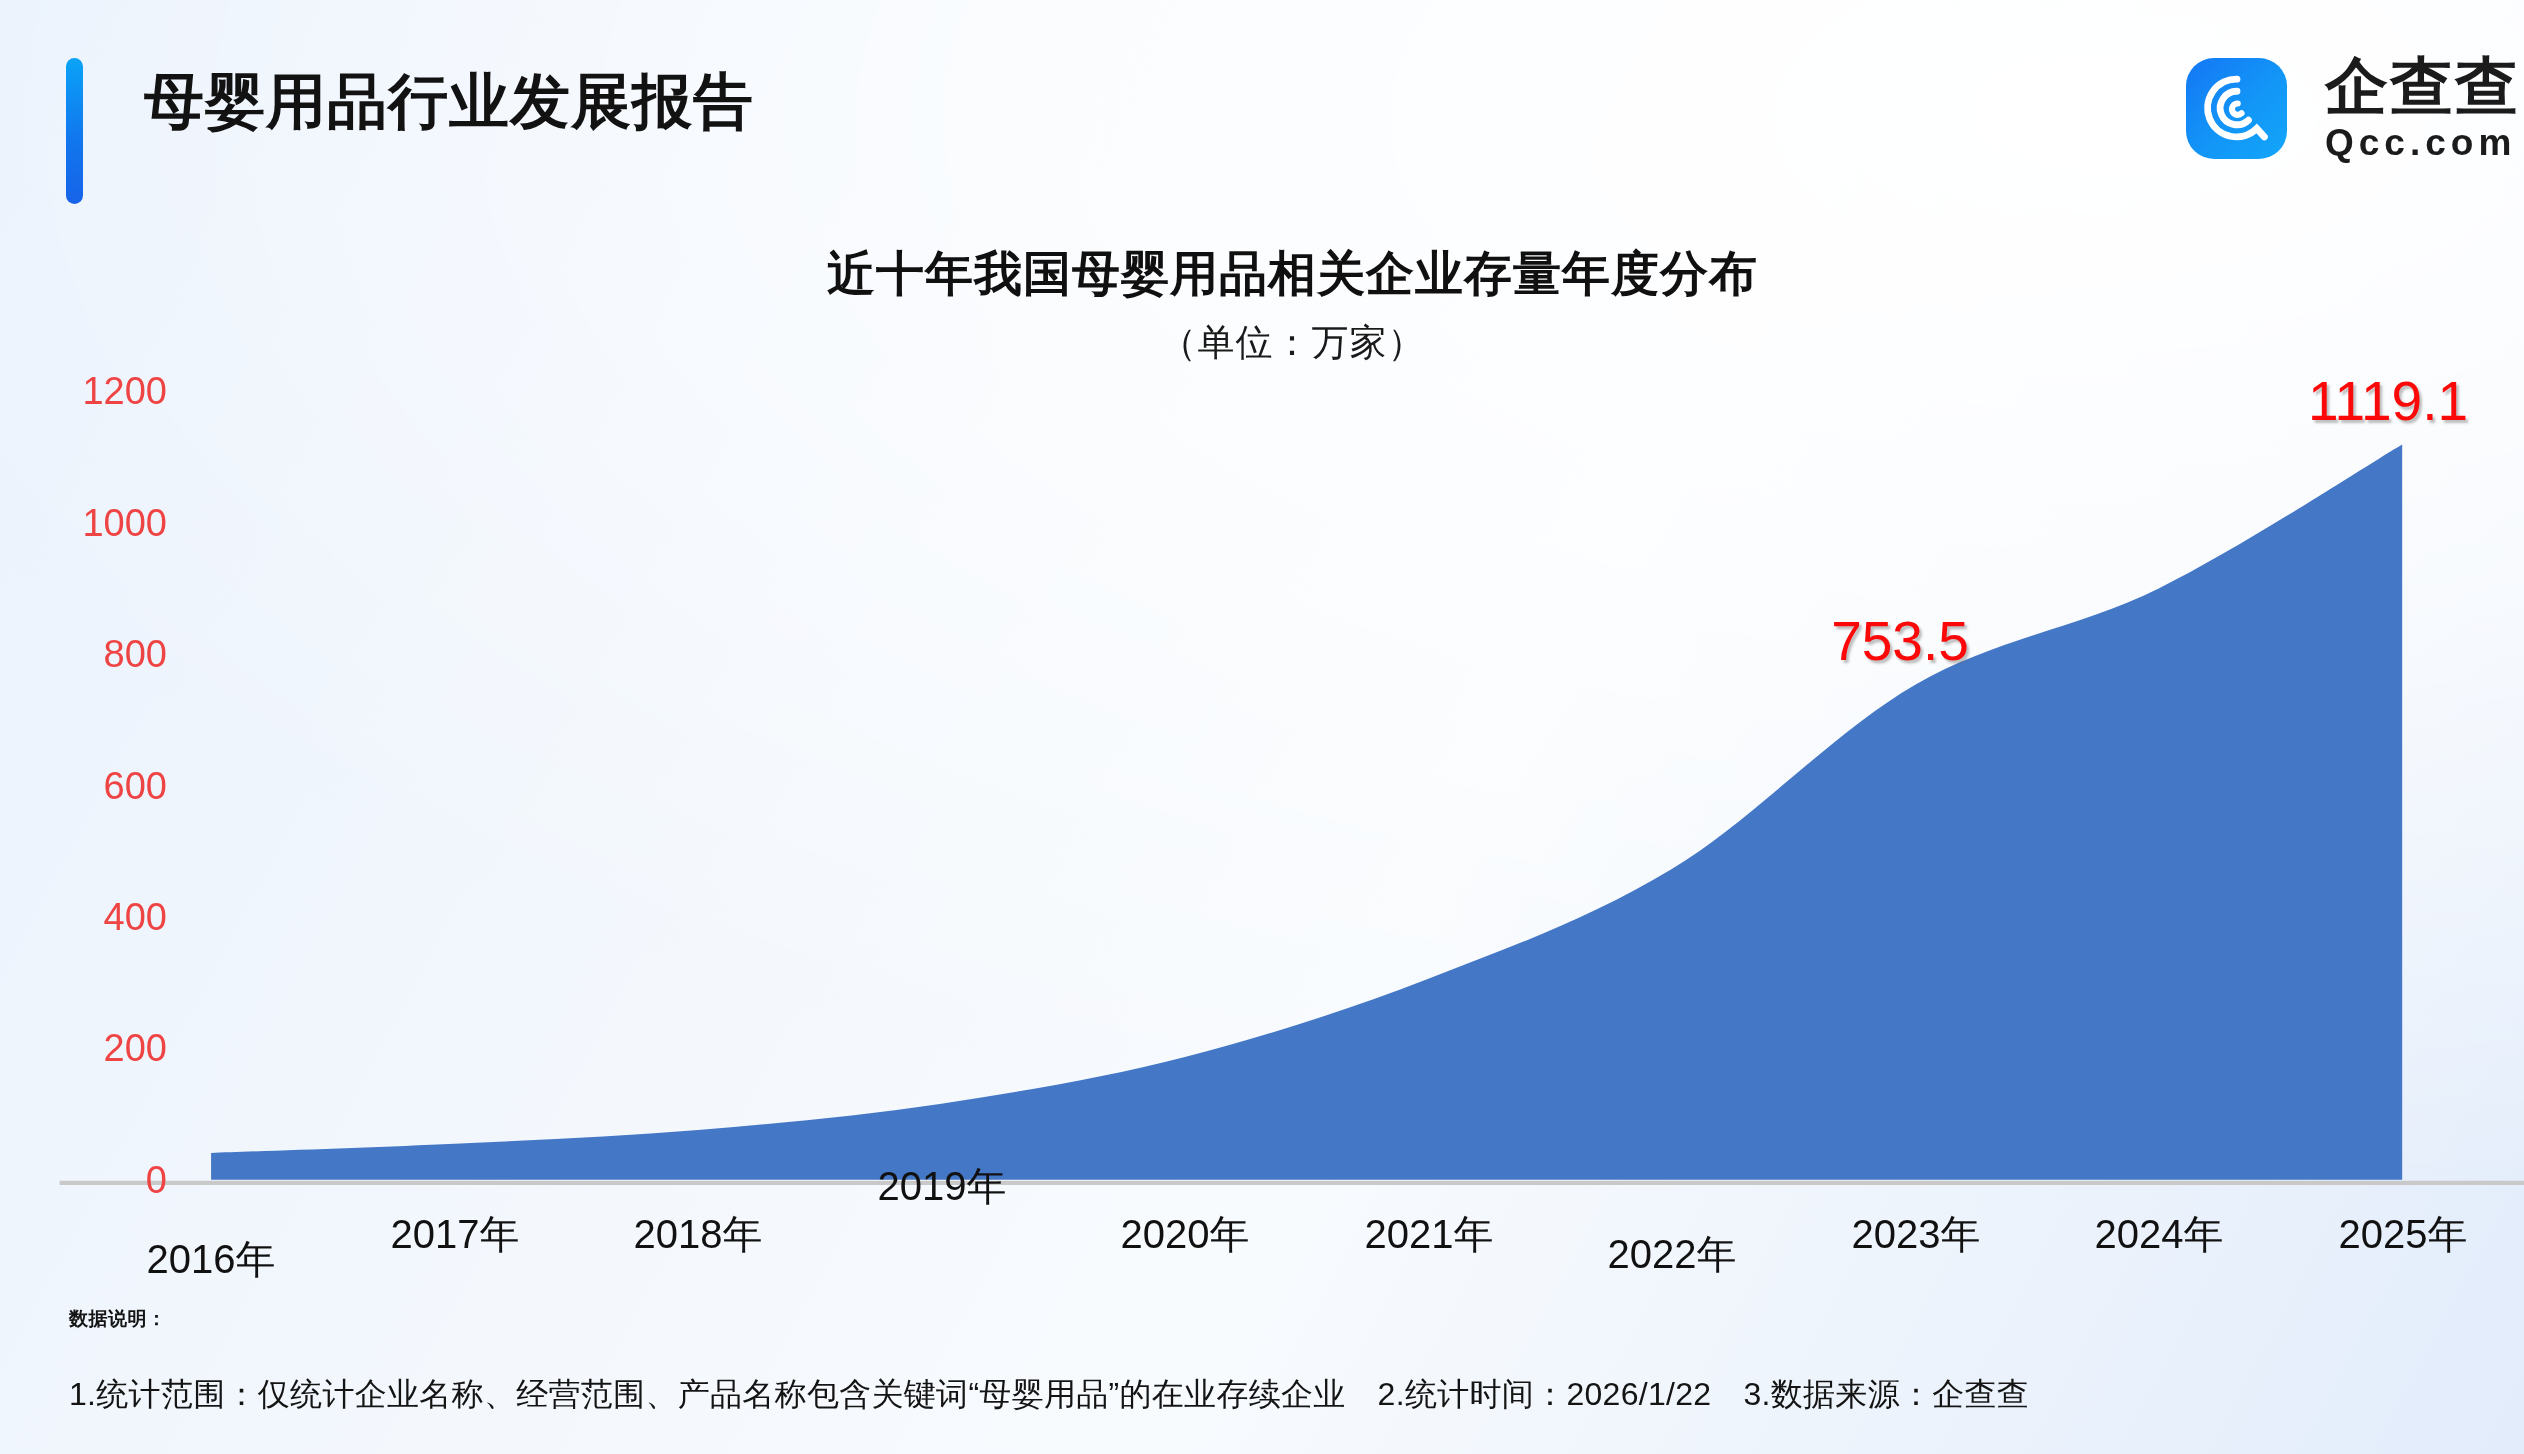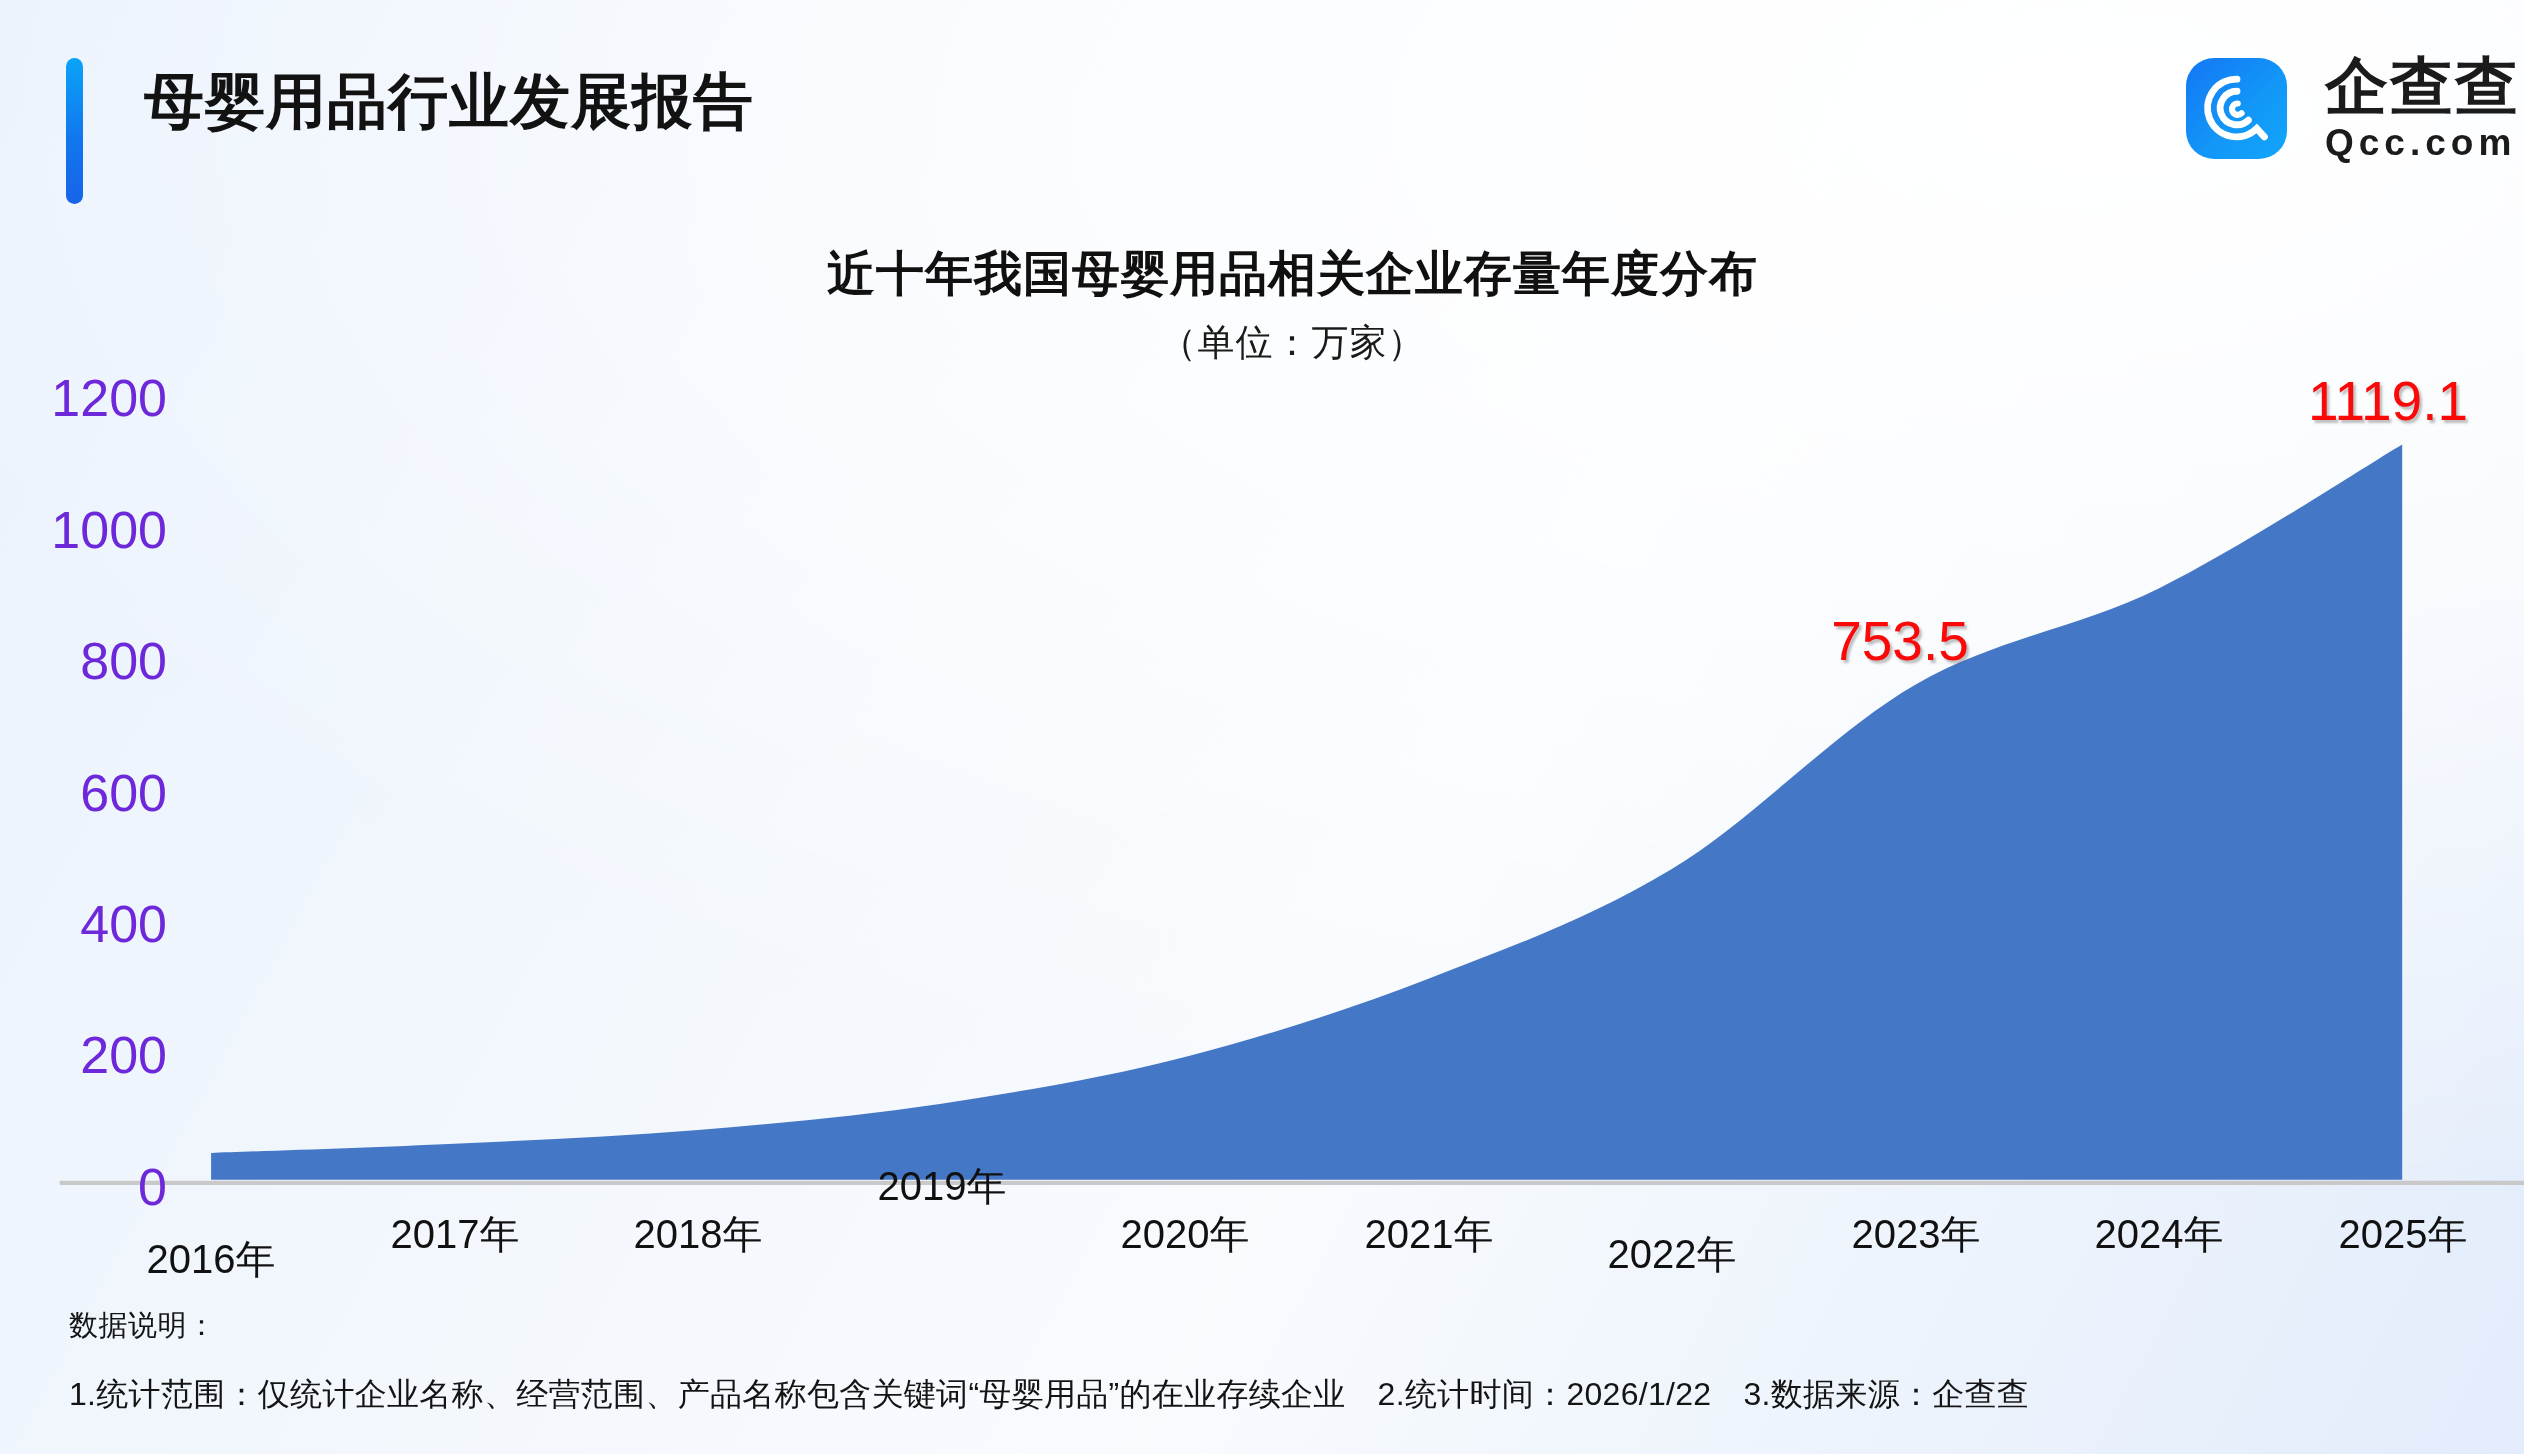--- a/index.html
+++ b/index.html
@@ -114,22 +114,22 @@
     left: 0; top: 0;
     width: 2585px; height: 1454px;
     pointer-events: none;
   }
   .plot-svg { display: block; }
 
   .ytick {
     position: absolute;
     width: 167px;
     text-align: right;
-    font-size: 52px;
-    color: #6d28d9;
+    font-size: 38px;
+    color: #ef4444;
     font-weight: 400;
     line-height: 1;
   }
   .xtick {
     position: absolute;
     font-size: 40px;
     color: #111;
     font-weight: 400;
     line-height: 1;
     white-space: nowrap;
@@ -143,22 +143,22 @@
     white-space: nowrap;
     transform: translateX(-50%);
     text-shadow: 2.5px 3px 2.5px rgba(110,110,110,0.45);
     line-height: 1;
   }
 
   
   .footer-title {
     position: absolute;
     left: 69px; top: 1306px;
-    font-size: 29px;
-    font-weight: 400;
+    font-size: 19px;
+    font-weight: 700;
     color: #141414;
     letter-spacing: 0.5px;
   }
   .footer-note {
     position: absolute;
     left: 69px; top: 1373px;
     font-size: 32px;
     font-weight: 500;
     color: #141414;
     letter-spacing: 0.3px;

